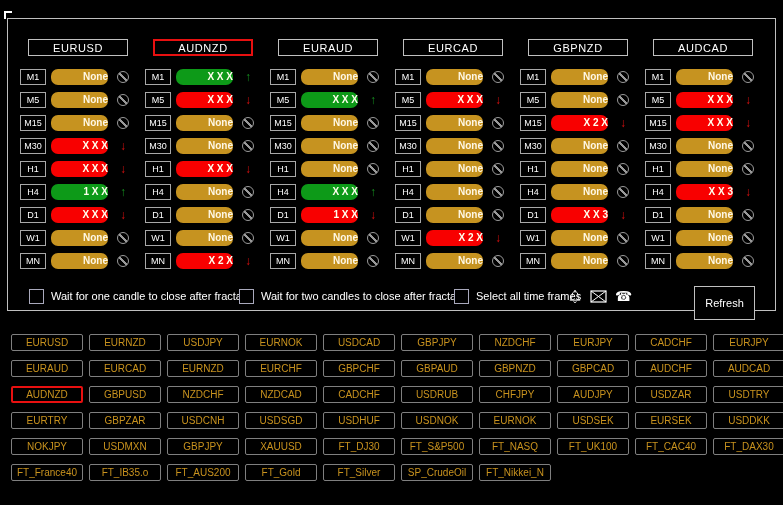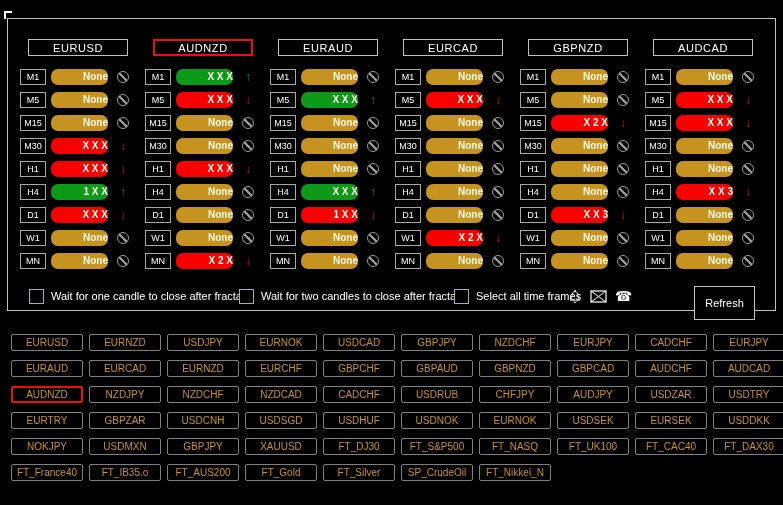--- a/index.html
+++ b/index.html
@@ -406,21 +406,21 @@
       <button class="sym-btn">EURCAD</button>
       <button class="sym-btn">EURNZD</button>
       <button class="sym-btn">EURCHF</button>
       <button class="sym-btn">GBPCHF</button>
       <button class="sym-btn">GBPAUD</button>
       <button class="sym-btn">GBPNZD</button>
       <button class="sym-btn">GBPCAD</button>
       <button class="sym-btn">AUDCHF</button>
       <button class="sym-btn">AUDCAD</button>
       <button class="sym-btn selected">AUDNZD</button>
-      <button class="sym-btn">NZDJPY</button>
+      <button class="sym-btn">GBPUSD</button>
       <button class="sym-btn">NZDCHF</button>
       <button class="sym-btn">NZDCAD</button>
       <button class="sym-btn">CADCHF</button>
       <button class="sym-btn">USDRUB</button>
       <button class="sym-btn">CHFJPY</button>
       <button class="sym-btn">AUDJPY</button>
       <button class="sym-btn">USDZAR</button>
       <button class="sym-btn">USDTRY</button>
       <button class="sym-btn">EURTRY</button>
       <button class="sym-btn">GBPZAR</button>

